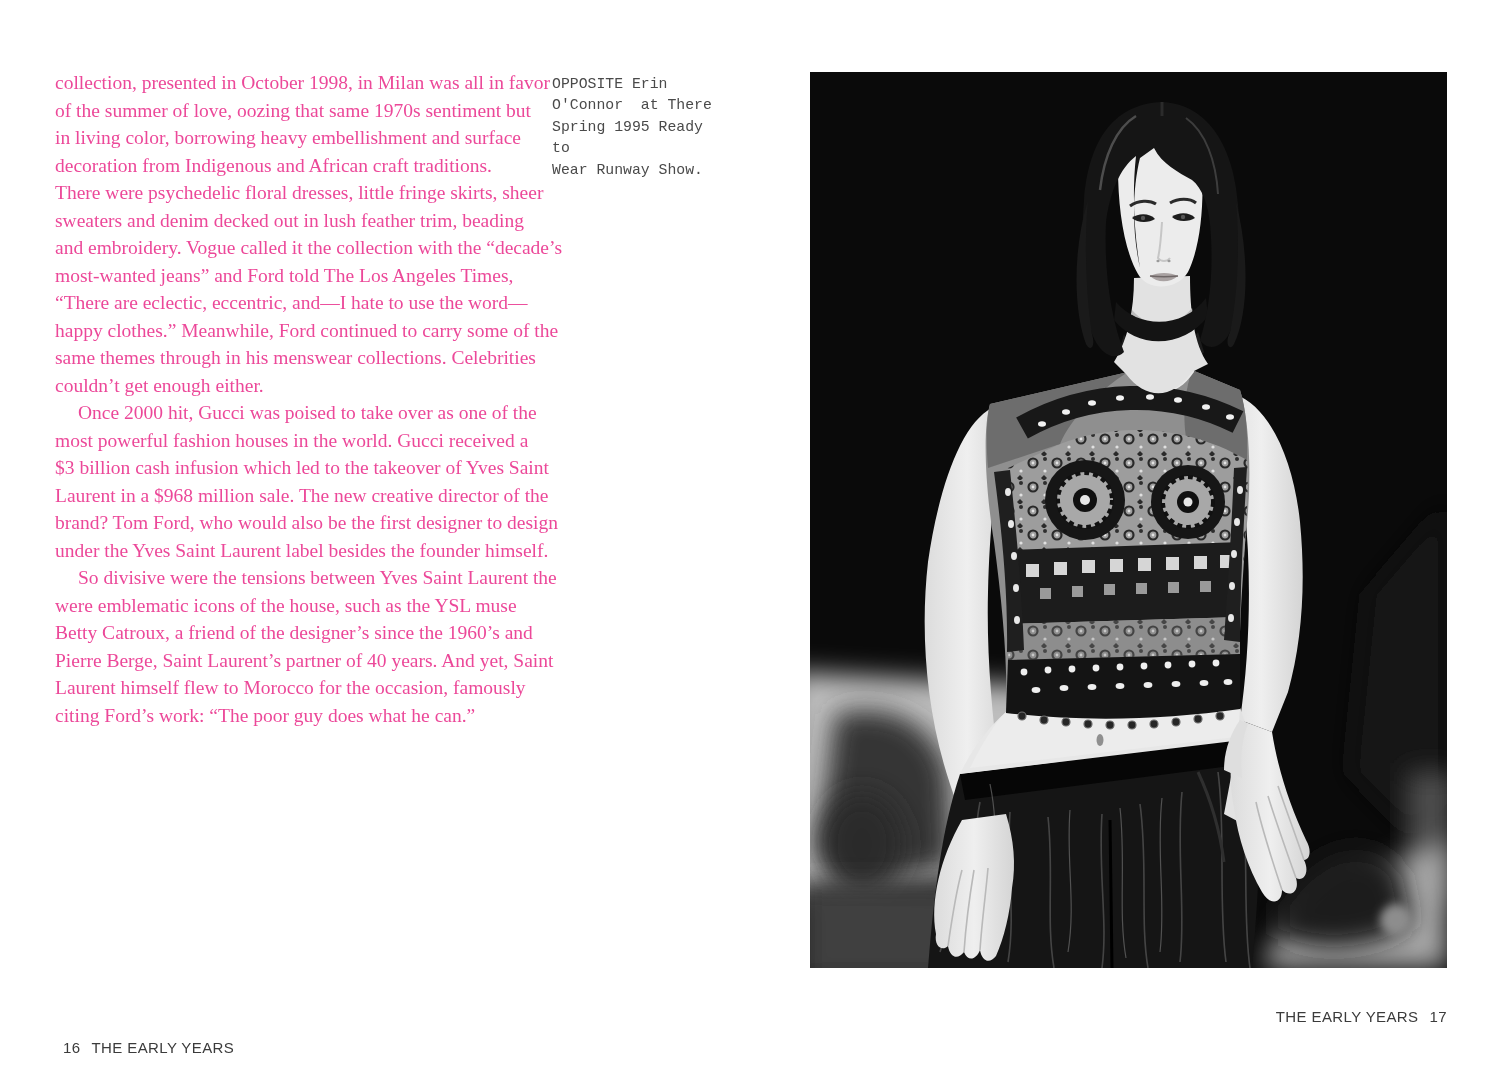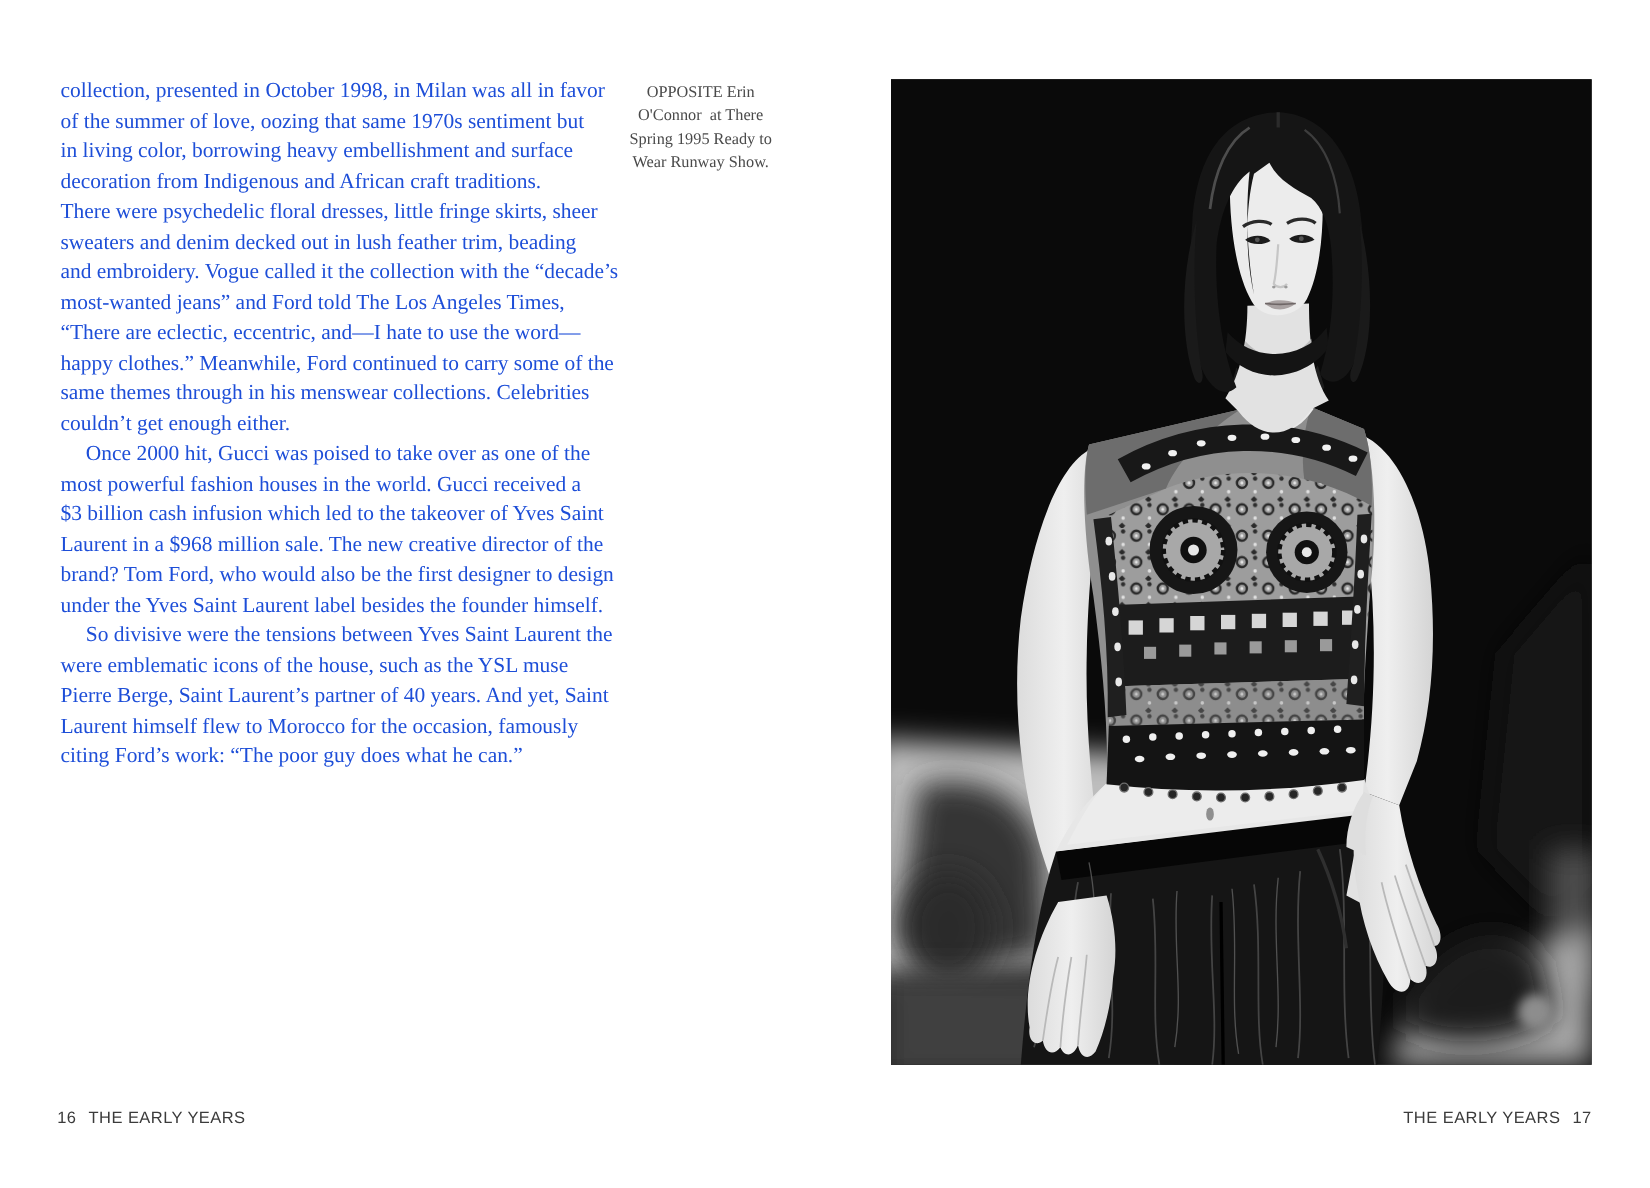--- a/index.html
+++ b/index.html
@@ -3,41 +3,41 @@
 <meta charset="utf-8">
 <style>
   html,body{margin:0;padding:0;}
   body{
     width:1500px;height:1080px;position:relative;
     background:#ffffff;overflow:hidden;
     font-family:"Liberation Serif",serif;
   }
   .article{
     position:absolute;left:55px;top:69px;
-    color:#1d4ed8;font-size:19.5px;line-height:27.5px;
+    color:#ec4899;font-size:19.5px;line-height:27.5px;
   }
   .text-line{white-space:pre;}
   .text-line.indent{padding-left:23px;}
   .caption{
     position:absolute;left:552px;top:74px;width:170px;
-    font-family:Liberation Serif, serif;
-    font-size:14.8px;line-height:21.4px;color:#4a4a4a;text-align:center;
+    font-family:Liberation Mono, monospace;
+    font-size:14.8px;line-height:21.4px;color:#4a4a4a;
   }
   .caption-line{white-space:pre-wrap;}
   .photo-frame{
     position:absolute;left:810px;top:72px;width:637px;height:896px;
     background:#0a0a0a;
   }
   .photo-frame svg{display:block;width:637px;height:896px;}
   .footer{
     position:absolute;top:1008px;
     font-family:"Liberation Sans",sans-serif;
     font-size:15px;color:#3b3b3b;letter-spacing:0.4px;
   }
-  .footer-left{left:52px;}
+  .footer-left{left:63px;margin-top:31px;}
   .footer-right{right:53px;text-align:center;}
   .footer .num-left{margin-right:11px;}
   .footer .num-right{margin-left:11px;}
 </style>
 </head>
 <body>
 
 <div class="article">
     <div class="text-line">collection, presented in October 1998, in Milan was all in favor</div>
     <div class="text-line">of the summer of love, oozing that same 1970s sentiment but</div>
@@ -52,20 +52,21 @@
     <div class="text-line">same themes through in his menswear collections. Celebrities</div>
     <div class="text-line">couldn’t get enough either.</div>
     <div class="text-line indent">Once 2000 hit, Gucci was poised to take over as one of the</div>
     <div class="text-line">most powerful fashion houses in the world. Gucci received a</div>
     <div class="text-line">$3 billion cash infusion which led to the takeover of Yves Saint</div>
     <div class="text-line">Laurent in a $968 million sale. The new creative director of the</div>
     <div class="text-line">brand? Tom Ford, who would also be the first designer to design</div>
     <div class="text-line">under the Yves Saint Laurent label besides the founder himself.</div>
     <div class="text-line indent">So divisive were the tensions between Yves Saint Laurent the</div>
     <div class="text-line">were emblematic icons of the house, such as the YSL muse</div>
+    <div class="text-line">Betty Catroux, a friend of the designer’s since the 1960’s and</div>
     <div class="text-line">Pierre Berge, Saint Laurent’s partner of 40 years. And yet, Saint</div>
     <div class="text-line">Laurent himself flew to Morocco for the occasion, famously</div>
     <div class="text-line">citing Ford’s work: “The poor guy does what he can.”</div>
   </div>
 
 <div class="caption">
     <div class="caption-line">OPPOSITE Erin</div>
     <div class="caption-line">O'Connor  at There</div>
     <div class="caption-line">Spring 1995 Ready to</div>
     <div class="caption-line">Wear Runway Show.</div>

